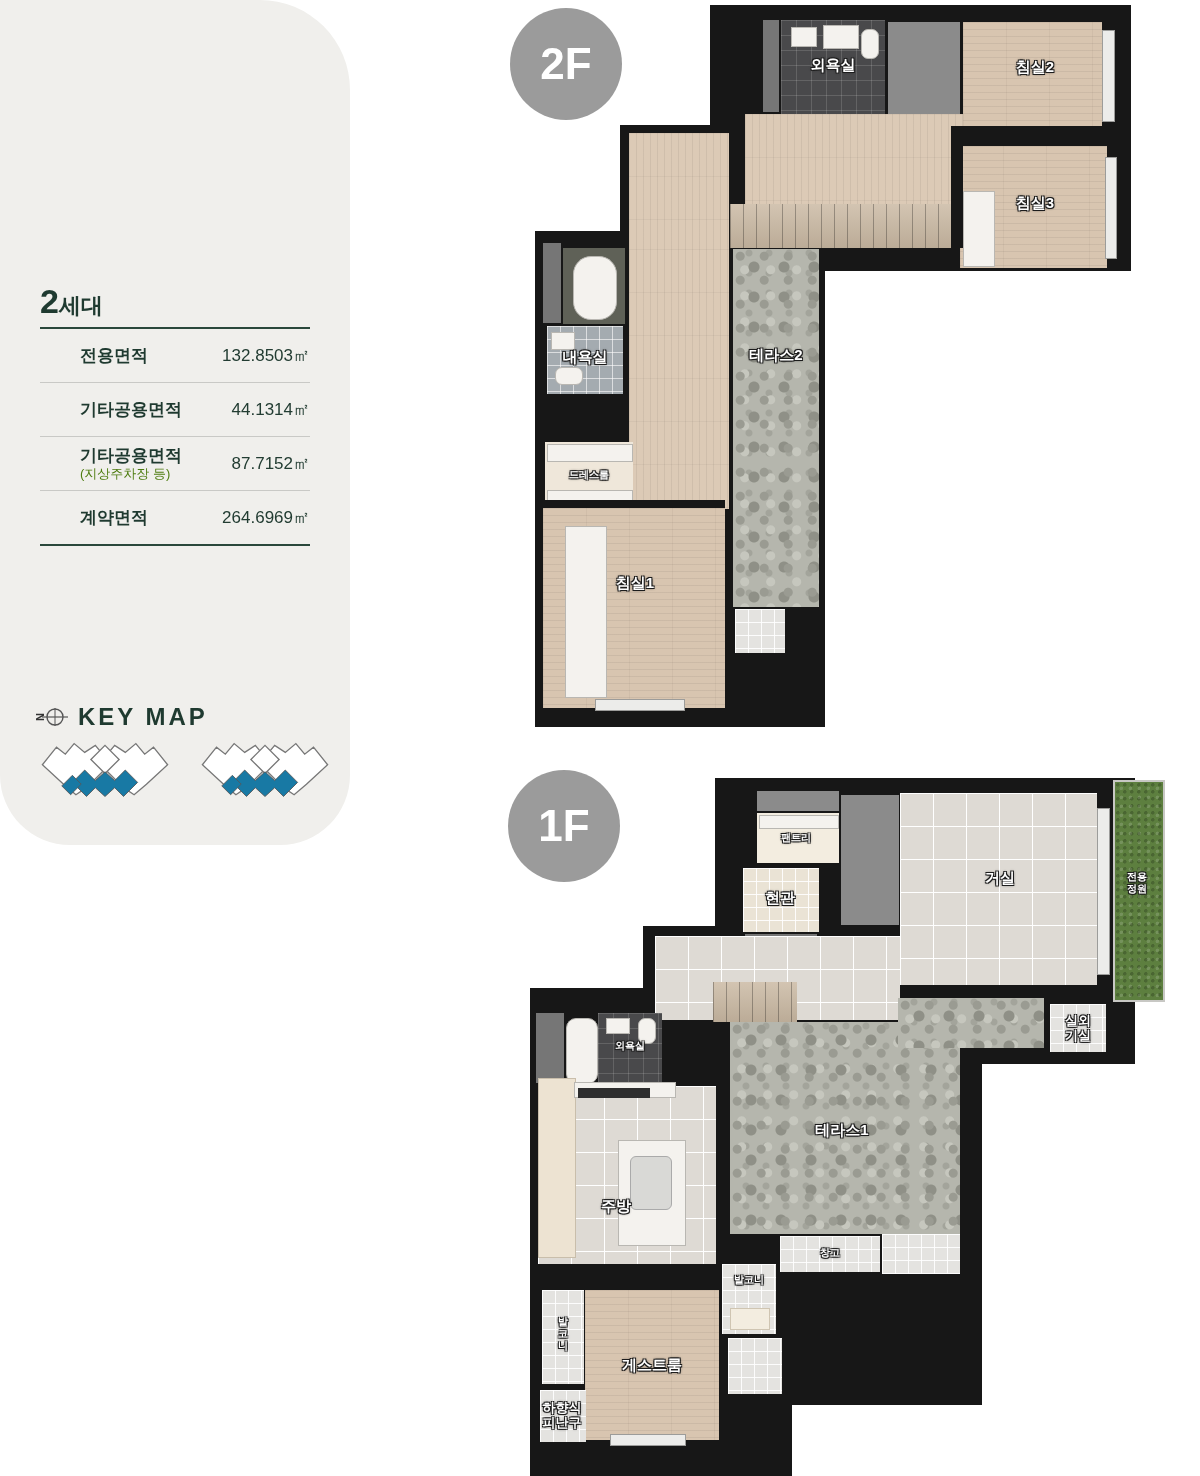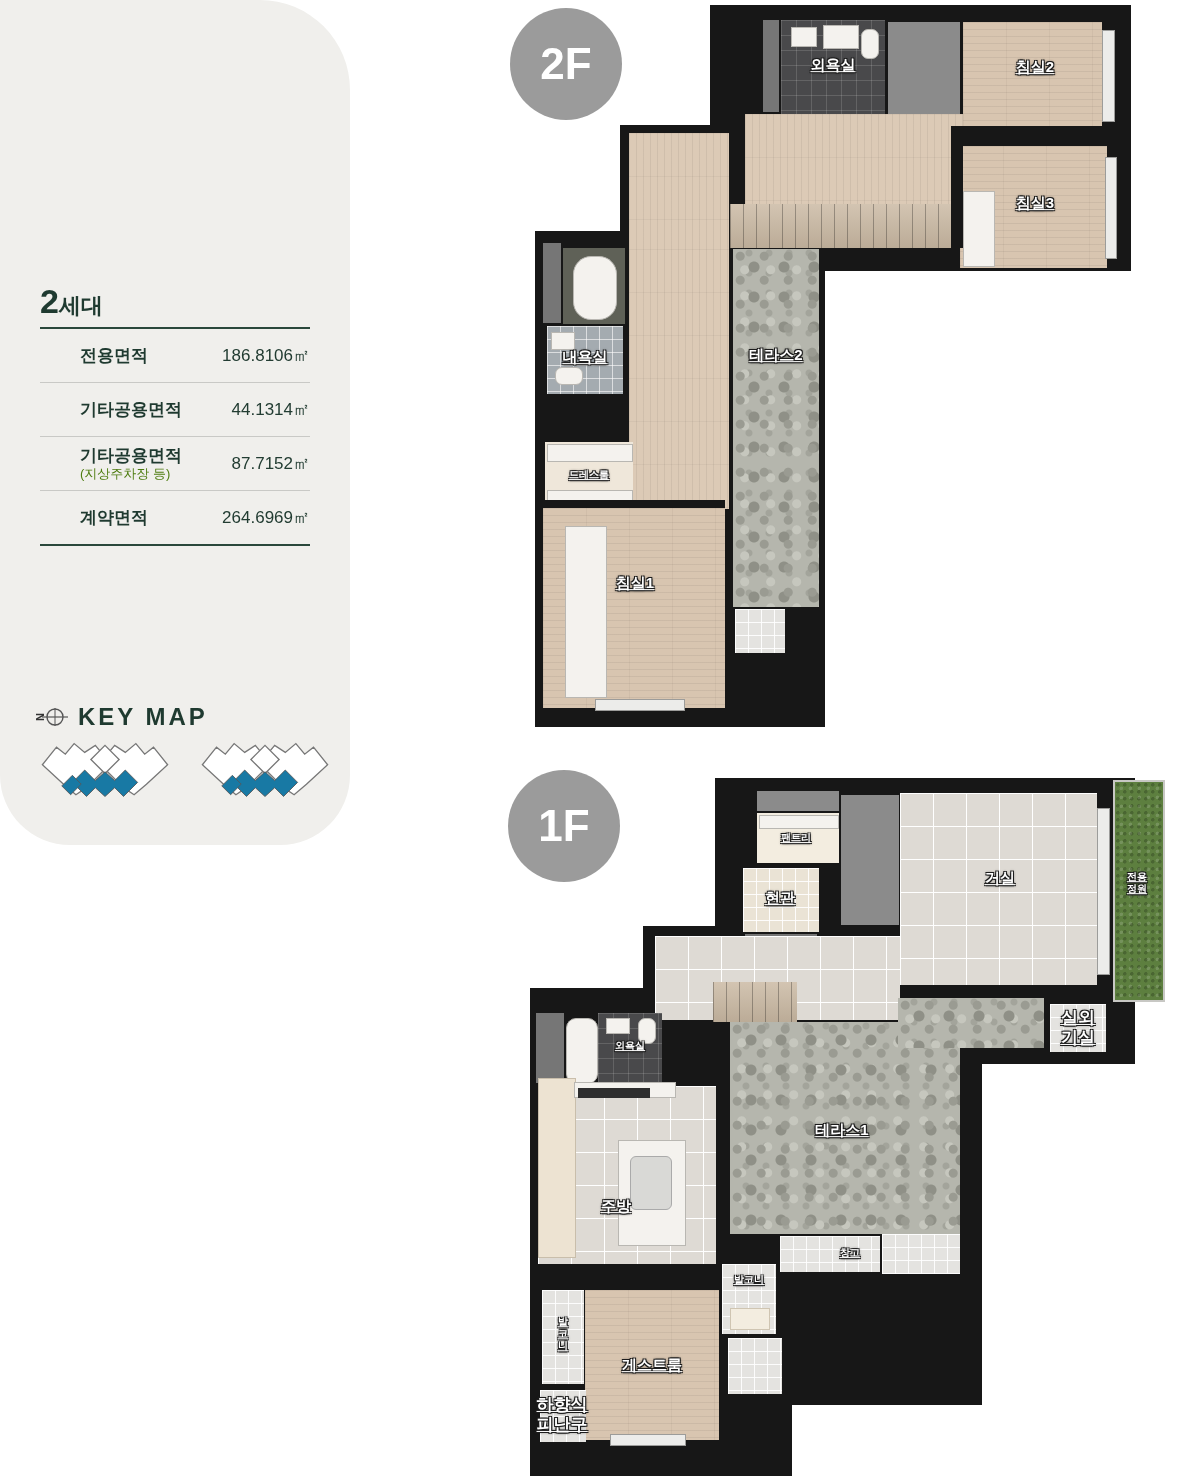--- a/index.html
+++ b/index.html
@@ -78,39 +78,39 @@
         background-size:7px 7px,9px 9px;border:2px solid #c8c8c4;}
   .stairs{background-color:#cbbaa4;
         background-image:repeating-linear-gradient(90deg,rgba(0,0,0,.28) 0 1px,transparent 1px 13px),
                          linear-gradient(rgba(255,255,255,.15),rgba(0,0,0,.08));}
   .window{background:#ececea;border:1px solid #9c9c9a;}
   .white-fixture{background:#f4f2ee;border:1px solid #b9b7b2;}
   .gray-block{background:#8b8b8b;}
   .gray-dark{background:#767676;}
   .room-label{position:absolute;transform:translate(-50%,-50%);color:#fff;font-weight:700;
         font-size:15px;line-height:1.18;text-align:center;white-space:pre-line;
-        text-shadow:-1px -1px 0 #1c1c1c,1px -1px 0 #1c1c1c,-1px 1px 0 #1c1c1c,1px 1px 0 #1c1c1c,0 0 3px #1c1c1c;text-decoration:underline;}
-  .lbl-sm{font-size:17px;}
+        text-shadow:-1px -1px 0 #1c1c1c,1px -1px 0 #1c1c1c,-1px 1px 0 #1c1c1c,1px 1px 0 #1c1c1c,0 0 3px #1c1c1c;}
+  .lbl-sm{font-size:13px;}
   .lbl-md{font-size:10px;}
 </style>
 </head>
 <body>
 
 <div id="page">
 
   <div class="panel">
 
     <div class="household">
       <b>2</b><span>세대</span>
     </div>
 
     <div class="areatable">
       <div class="arow">
         <span class="alabel">전용면적</span>
-        <span class="avalue">186.8106㎡</span>
+        <span class="avalue">132.8503㎡</span>
       </div>
       <div class="arow">
         <span class="alabel">기타공용면적</span>
         <span class="avalue">44.1314㎡</span>
       </div>
       <div class="arow">
         <span class="alabel"><span>기타공용면적</span><span class="asub">(지상주차장 등)</span></span>
         <span class="avalue">87.7152㎡</span>
       </div>
       <div class="arow">
@@ -252,21 +252,21 @@
     <span class="room-label lbl-md" style="left:266px;top:60px;">팬트리</span>
     <span class="room-label" style="left:250px;top:120px;">현관</span>
     <span class="room-label" style="left:470px;top:100px;">거실</span>
     <span class="room-label lbl-md" style="left:607px;top:105px;">전용
 정원</span>
     <span class="room-label lbl-sm" style="left:548px;top:250px;">실외
 기실</span>
     <span class="room-label lbl-md" style="left:100px;top:268px;">외욕실</span>
     <span class="room-label" style="left:312px;top:352px;">테라스1</span>
     <span class="room-label" style="left:86px;top:428px;">주방</span>
-    <span class="room-label lbl-md" style="left:300px;top:475px;margin-left:20px;">창고</span>
+    <span class="room-label lbl-md" style="left:300px;top:475px;">창고</span>
     <span class="room-label lbl-md" style="left:219px;top:502px;">발코니</span>
     <span class="room-label lbl-md" style="left:33px;top:556px;">발
 코
 니</span>
     <span class="room-label" style="left:122px;top:587px;">게스트룸</span>
     <span class="room-label lbl-sm" style="left:32px;top:637px;">하향식
 피난구</span>
   </div>
 
 </div>

